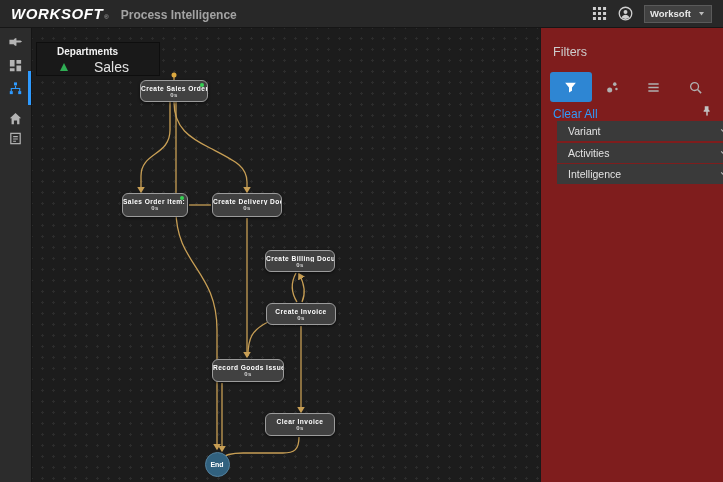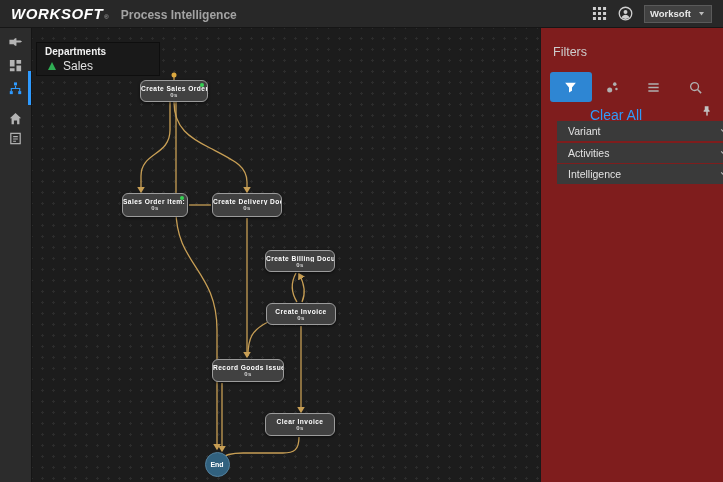--- a/index.html
+++ b/index.html
@@ -44,42 +44,42 @@
   .node .lbl { font-size:6.6px; font-weight:700; letter-spacing:.45px; color:#fff;
                margin-top:3.5px; white-space:nowrap; overflow:hidden; }
   .node .sub { font-size:6px; font-weight:700; color:#d8d8d8; letter-spacing:.3px; }
   .gdot { position:absolute; top:1.5px; right:3px; width:4px; height:4px; border-radius:50%;
           background:#35d153; }
   .end-node { position:absolute; width:25px; height:25px; border-radius:50%; background:#31617f;
               border:1px solid #527f9c; color:#fff; font-size:7px; font-weight:700;
               display:flex; align-items:center; justify-content:center; z-index:6; cursor:pointer; }
 
   .departments { position:absolute; left:4px; top:14px; width:124px; height:34px;
-                 background:#191919; border:1px solid #0e0e0e; z-index:12; padding:3px 8px; }
+                 background:#191919; border:1px solid #0e0e0e; z-index:12; padding:3px 20px; }
   .dep-title { font-size:10px; font-weight:700; color:#f2f2f2; }
-  .dep-item { display:flex; align-items:center; gap:7px; margin-top:2px; padding-left:3px;
-              font-size:12px; color:#e2e2e2; cursor:pointer; }
+  .dep-item { display:flex; align-items:center; gap:26px; margin-top:2px; padding-left:3px;
+              font-size:14px; color:#e2e2e2; cursor:pointer; }
   .tri-up { width:0; height:0; border-left:4.5px solid transparent;
             border-right:4.5px solid transparent; border-bottom:8px solid #2fae54; }
 
   .canvas-title { position:absolute; left:0; right:110px; top:24px; text-align:center; z-index:10;
                   font-size:13px; font-weight:600; color:#e4e4e4; cursor:pointer; }
   .canvas-title .icon { width:9px; height:9px; color:#9a9a9a; margin-left:3px; }
 
   
   .filters { position:absolute; left:540px; top:28px; width:183px; height:454px;
              background:#7f1d1d; border-left:1px solid #191919; z-index:30;text-align:center; }
   .filters-title { position:absolute; left:12px; top:17px; font-size:12.5px; color:#cdcdcd; }
   .tabs { position:absolute; left:9px; top:44px; width:166px; height:30px; display:flex; }
   .tab { flex:1; display:flex; align-items:center; justify-content:center; color:#b0b0b0;
          cursor:pointer; }
   .tab .icon { width:15px; height:15px; }
   .tab.active { background:#2e86d3; border-radius:3px; color:#fff; }
-  .clear-all { position:absolute; left:12px; top:79px; font-size:14px; color:#2f9bfa;
-               cursor:pointer;margin-left:37px; }
+  .clear-all { position:absolute; left:12px; top:79px; font-size:12px; color:#2f9bfa;
+               cursor:pointer; }
   .pin-btn { position:absolute; right:10px; top:77px; width:12px; height:12px; color:#c2c2c2;
              cursor:pointer; }
   .sections { position:absolute; left:16px; top:93px; width:183px; }
   .section { height:20px; background:#3a3a3a; margin-bottom:1.5px; display:flex;
              align-items:center; justify-content:space-between; padding:0 11px;
              font-size:10.5px; color:#e2e2e2; cursor:pointer; }
   .section .icon { width:10px; height:10px; color:#bdbdbd; }
 </style>
 </head>
 <body>

